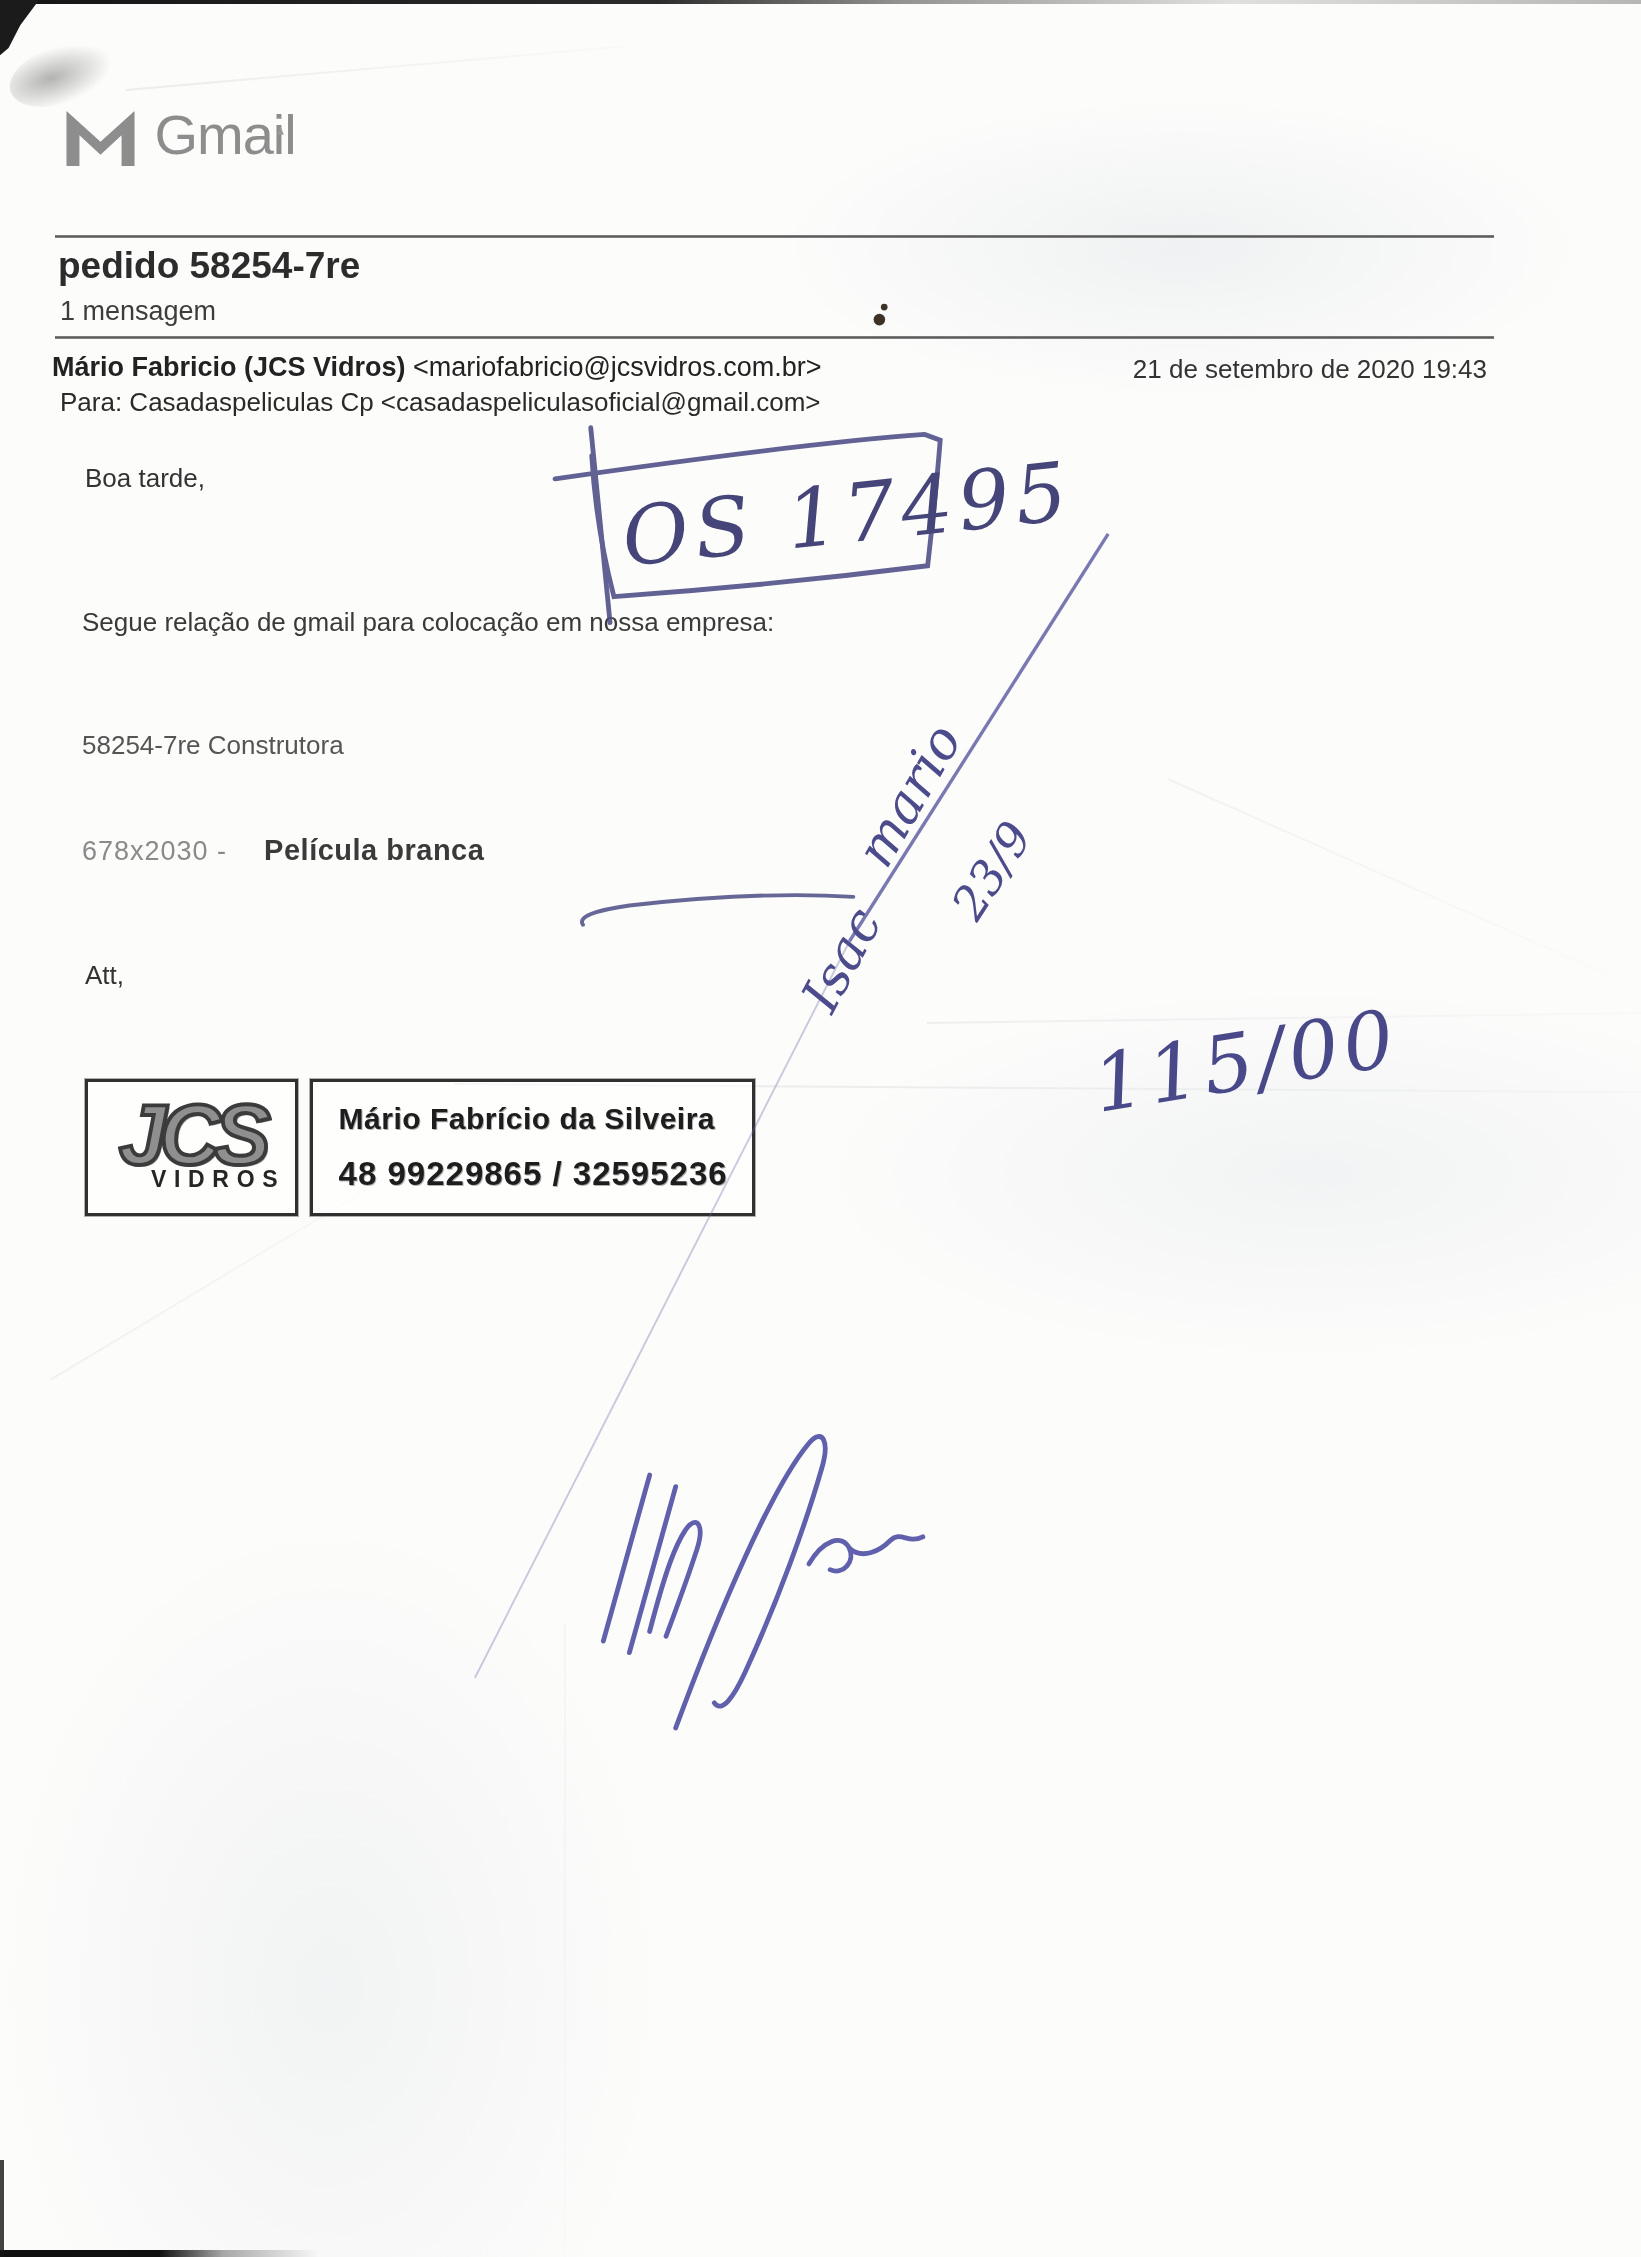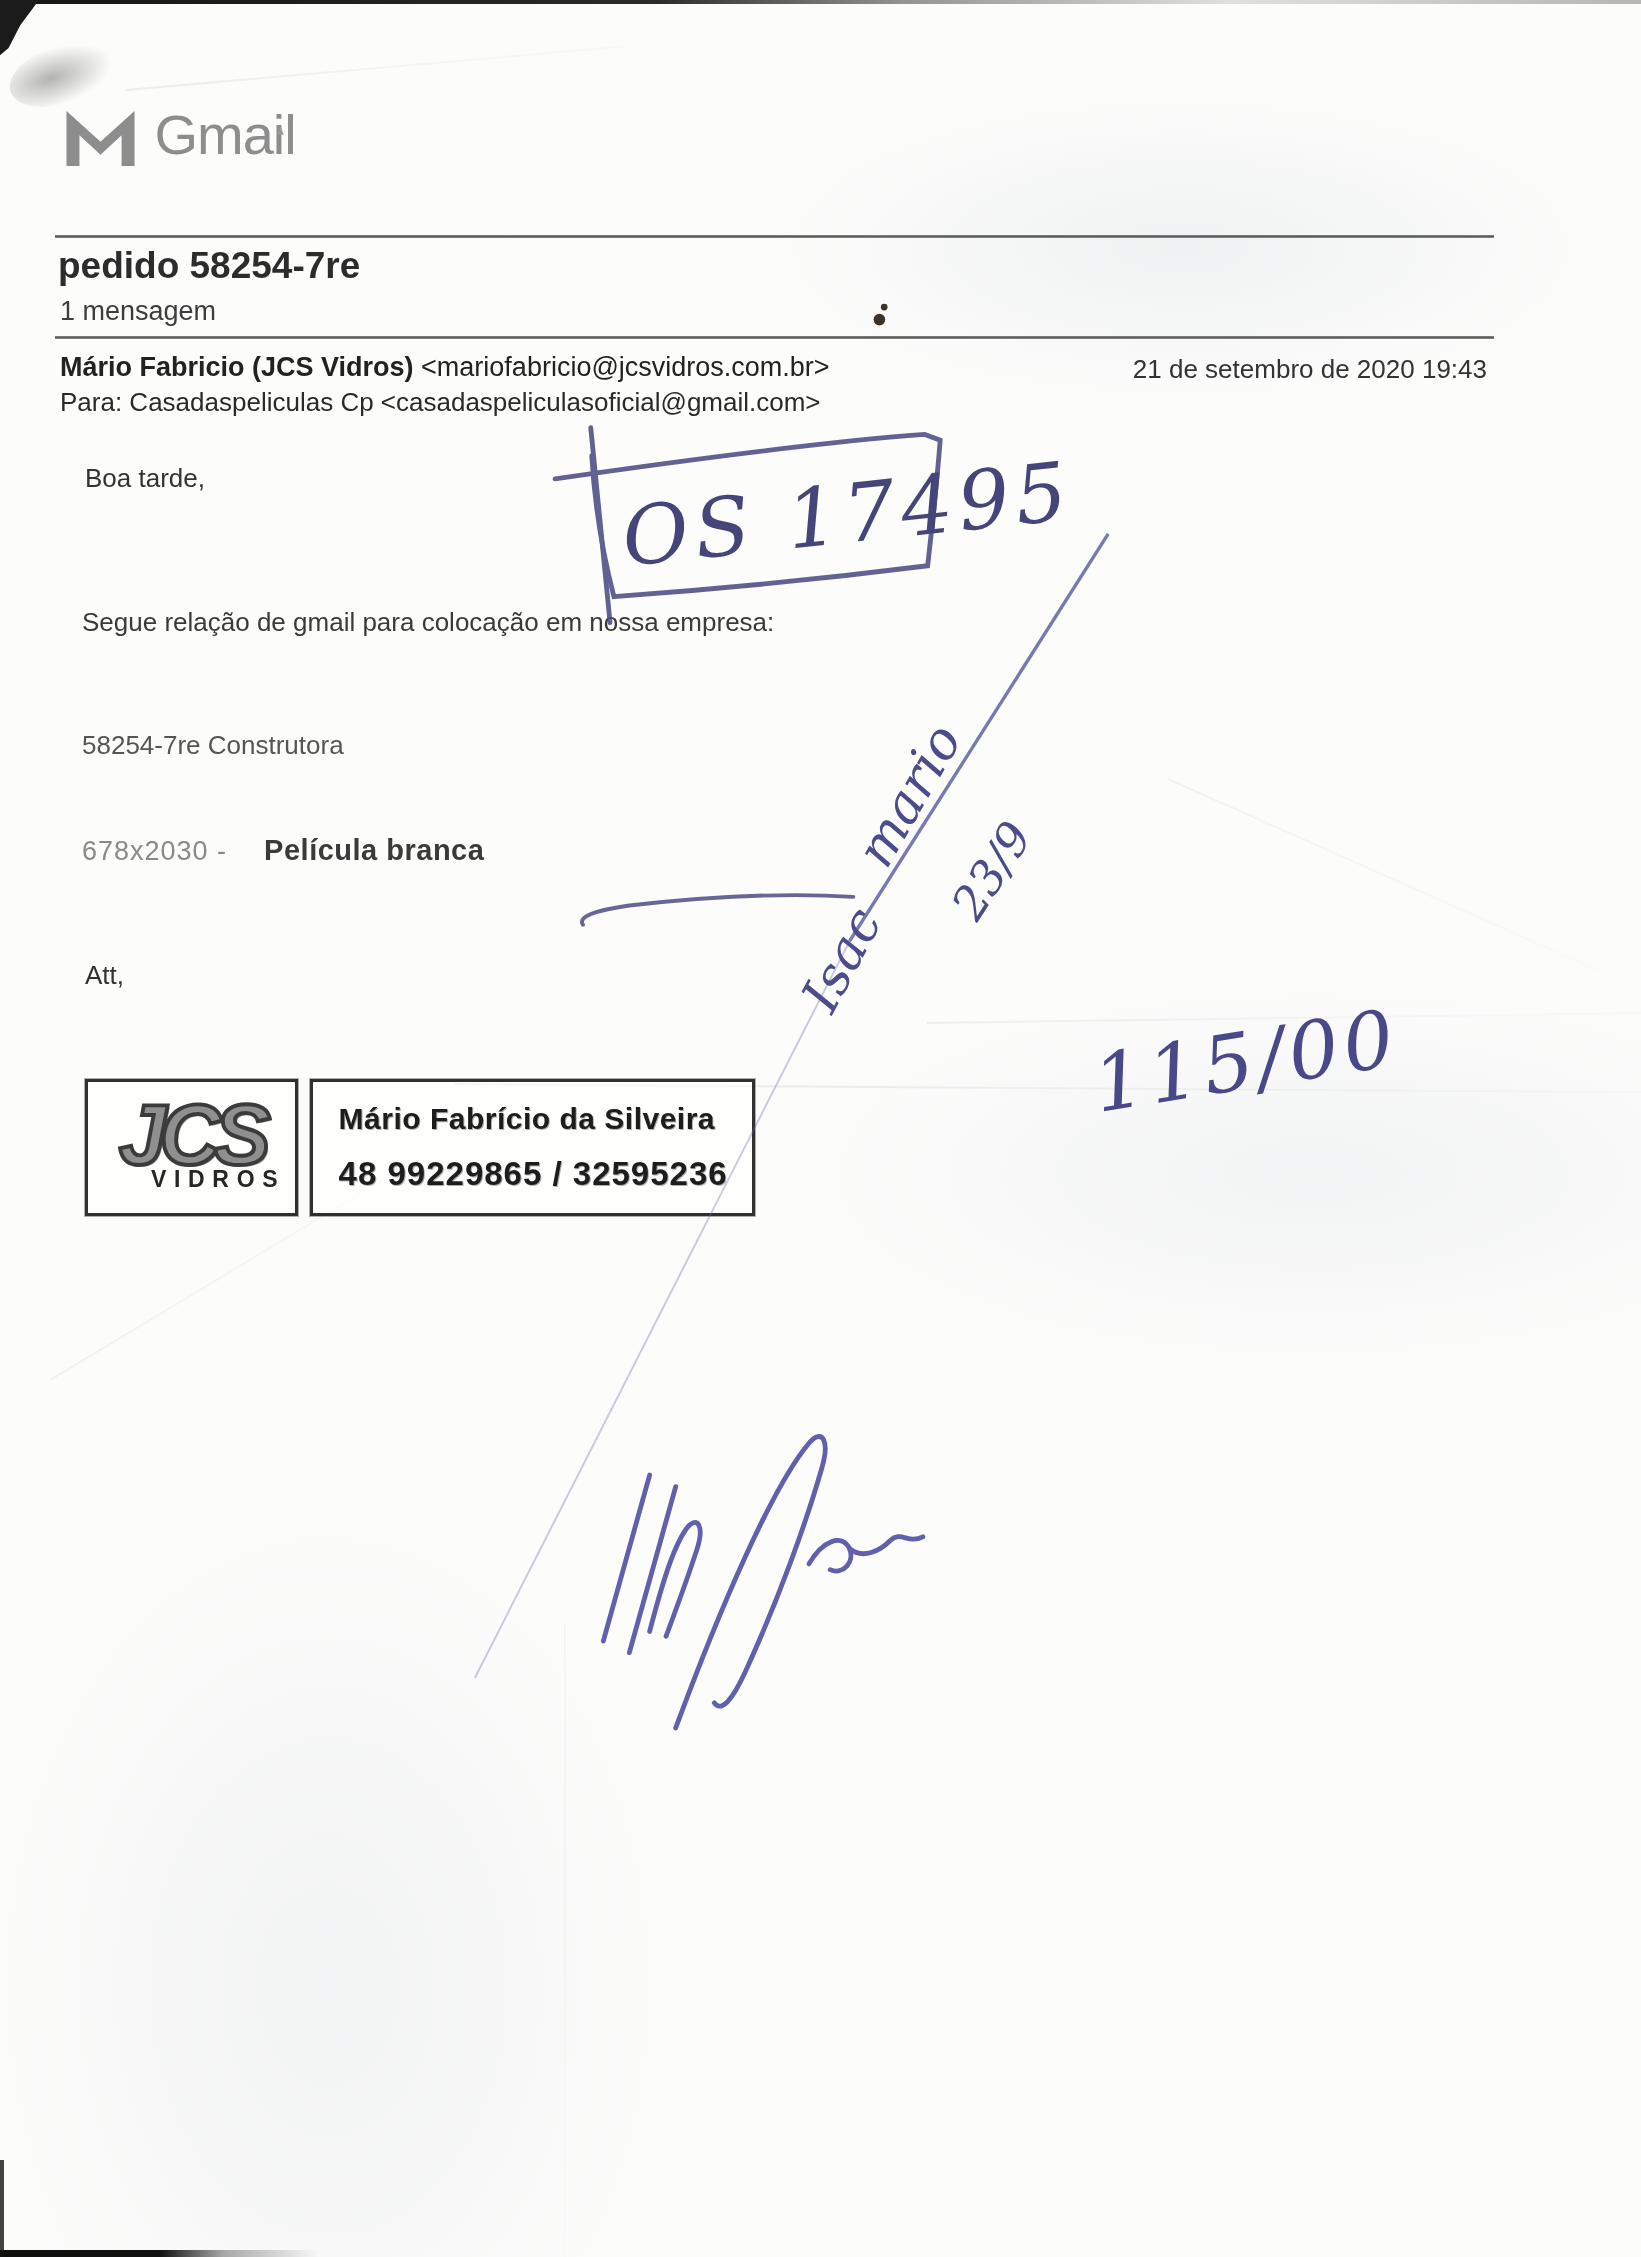--- a/index.html
+++ b/index.html
@@ -42,21 +42,21 @@
   .gmail-logo{position:absolute;top:104px;left:60px;display:flex;align-items:center;}
   .gmail-logo svg{display:block;}
   .gmail-logo-text{font-size:56px;color:#8d8d8d;letter-spacing:-1px;margin-left:13.5px;margin-top:-3.9px;}
   .account{position:absolute;top:143px;right:150px;font-size:26px;font-weight:bold;color:#2a2a2a;letter-spacing:0.5px;}
   .rule{position:absolute;left:55px;width:1439px;height:2.9px;
     background:linear-gradient(180deg,#777 0%,#3a3a3a 55%,#888 100%);opacity:.85;}
   .rule1{top:235px;}
   .rule2{top:336px;}
   .subject-title{position:absolute;top:245px;left:58px;font-size:37px;font-weight:bold;color:#2c2c2c;margin:0;}
   .msg-count{position:absolute;top:296px;left:60px;font-size:27px;color:#3d3d3d;}
-  .from-line{position:absolute;top:352px;left:60px;font-size:27px;color:#222;}
+  .from-line{position:absolute;top:352px;left:52px;font-size:27px;color:#222;}
   .from-line .bold{font-weight:bold;}
   .date{position:absolute;top:354px;right:154px;font-size:26px;color:#333;}
   .to-line{position:absolute;top:387px;left:60px;font-size:26px;color:#2a2a2a;}
   .greeting{position:absolute;top:463px;left:85px;font-size:26px;color:#333;}
   .intro{position:absolute;top:607px;left:82px;font-size:26px;color:#3a3a3a;}
   .order{position:absolute;top:730px;left:82px;font-size:26px;color:#555;}
   .item-line{position:absolute;top:834px;left:82px;font-size:27px;}
   .item-size{color:#8a8a8a;letter-spacing:1px;}
   .item-desc{font-weight:bold;color:#3a3a3a;font-size:29px;margin-left:37px;letter-spacing:0.5px;}
   .closing{position:absolute;top:960px;left:85px;font-size:26px;color:#333;}

